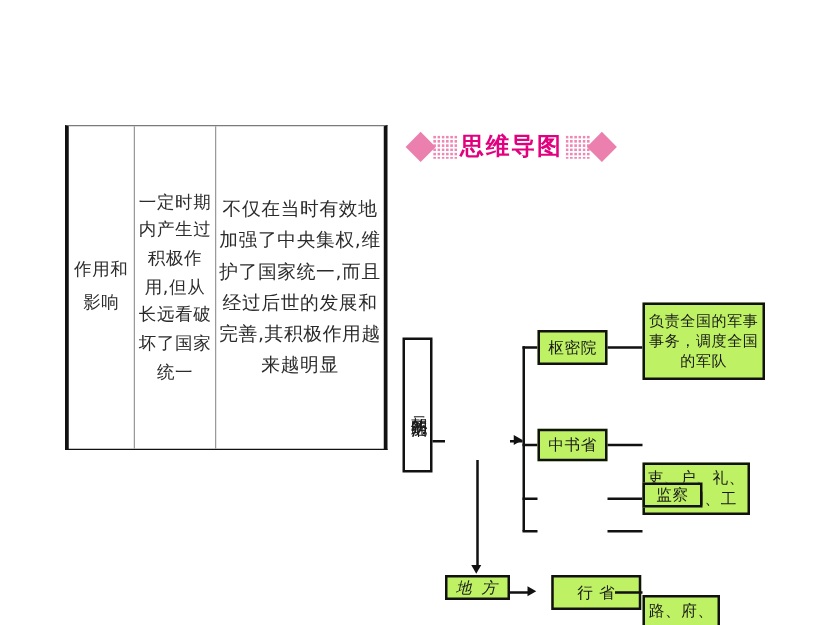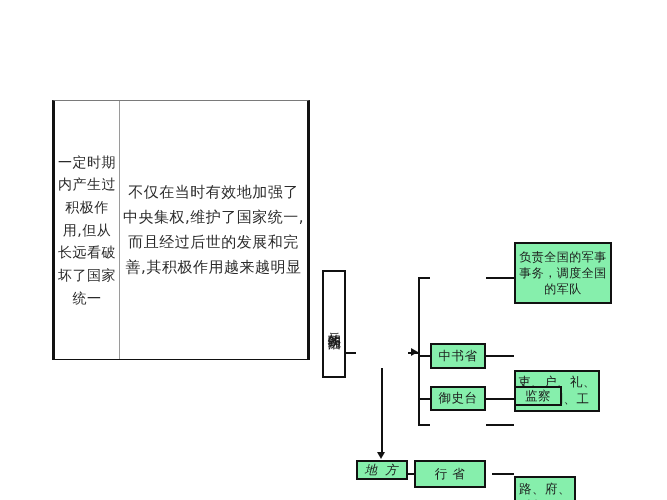--- a/index.html
+++ b/index.html
@@ -126,40 +126,40 @@
     letter-spacing: 1px;
     color: #1a1a1a;
     white-space: nowrap;
   }
 
   
   .nbox {
     position: absolute;
     border: 2px solid #111;
     box-sizing: border-box;
-    background: #86efac;
+    background: #bef264;
     display: flex;
     align-items: center;
     justify-content: center;
     text-align: center;
     font-size: 12.5px;
     line-height: 1.18;
     letter-spacing: 0.5px;
     color: #1a1a1a;
     padding: 1px 2px;
   }
 
   #node-central  { left: 38px;  top: 240px; width: 52px;  height: 30px; letter-spacing: 3px; }
   #node-local    { left: 38px;  top: 362px; width: 52px;  height: 20px; letter-spacing: 2px; font-style: italic; }
 
   #node-shumi    { left: 112px; top: 166px; width: 56px;  height: 28px; }
   #node-zhongshu { left: 112px; top: 245px; width: 56px;  height: 26px; }
   #node-yushi    { left: 112px; top: 288px; width: 56px;  height: 25px; }
   #node-xuanzheng{ left: 112px; top: 314px; width: 56px;  height: 25px; }
-  #node-xingsheng{ left: 96px; top: 362px; width: 72px;  height: 28px; }
+  #node-xingsheng{ left: 123px; top: 362px; width: 72px;  height: 28px; }
 
   #desc-shumi     { left: 196px; top: 144px; width: 98px; height: 62px; font-size: 12px; line-height: 1.35; }
   #desc-zhongshu  { left: 196px; top: 232px; width: 86px; height: 42px; font-size: 12.5px; line-height: 1.35; margin-top: 40px; }
   #desc-yushi     { left: 196px; top: 288px; width: 48px; height: 20px; font-size: 12.5px; }
   #desc-xuanzheng { left: 196px; top: 313px; width: 95px; height: 24px; font-size: 12.5px; }
   #desc-xingsheng { left: 196px; top: 352px; width: 62px; height: 44px; font-size: 12.5px; line-height: 1.35; margin-top: 26px; }
 
   
   .conn {
     position: absolute;
@@ -179,30 +179,40 @@
     width: 0; height: 0;
     border-top: 7px solid #111;
     border-left: 4.5px solid transparent;
     border-right: 4.5px solid transparent;
   }
 </style>
 </head>
 <body>
 
 <div id="left-table">
+  <div class="tcell" id="tcell-label">
+    <div class="vtext">作用和影响</div>
+  </div>
   <div class="tcell" id="tcell-mid">
     <div class="vtext">一定时期内产生过积极作用,但从长远看破坏了国家统一</div>
   </div>
   <div class="tcell" id="tcell-main">
     <div class="vtext">不仅在当时有效地加强了中央集权,维护了国家统一,而且经过后世的发展和完善,其积极作用越来越明显</div>
   </div>
 </div>
 
 <div id="mindmap-panel">
 
+  <div id="mindmap-title">
+    <span class="diamond"></span>
+    <span class="dotgrid"></span>
+    <span id="mindmap-title-text">思维导图</span>
+    <span class="dotgrid"></span>
+    <span class="diamond"></span>
+  </div>
 
   <div id="node-root">
     <span id="node-root-text">元朝的统治</span>
   </div>
 
   <div class="conn conn-h" style="left:28px; top:254px; width:10px;"></div>
 
   <div class="nbox" id="node-local">地 方</div>
 
   <div class="conn conn-v" style="left:63px; top:270px; height:84px;"></div>
@@ -213,22 +223,22 @@
   <div class="conn conn-v" style="left:100px; top:179px; height:148px;"></div>
 
   <div class="conn conn-h" style="left:100px; top:179px; width:12px;"></div>
   <div class="conn conn-h" style="left:100px; top:257px; width:12px;"></div>
   <div class="conn conn-h" style="left:100px; top:300px; width:12px;"></div>
   <div class="conn conn-h" style="left:100px; top:326px; width:12px;"></div>
 
   <div class="conn conn-h" style="left:90px; top:375px; width:16px;"></div>
   <div class="arrow-r" style="left:104px; top:371px;"></div>
 
+  <div class="nbox" id="node-shumi">枢密院</div>
   <div class="nbox" id="node-zhongshu">中书省</div>
-  <div class="nbox" id="node-yushi">御史台</div>
   <div class="nbox" id="node-xingsheng">行 省</div>
 
   <div class="conn conn-h" style="left:168px; top:179px; width:28px;"></div>
   <div class="conn conn-h" style="left:168px; top:257px; width:28px;"></div>
   <div class="conn conn-h" style="left:168px; top:300px; width:28px;"></div>
   <div class="conn conn-h" style="left:168px; top:326px; width:28px;"></div>
   <div class="conn conn-h" style="left:174px; top:375px; width:22px;"></div>
 
   <div class="nbox" id="desc-shumi">负责全国的军事事务，调度全国的军队</div>
   <div class="nbox" id="desc-zhongshu">吏、户、礼、兵、刑、工</div>

